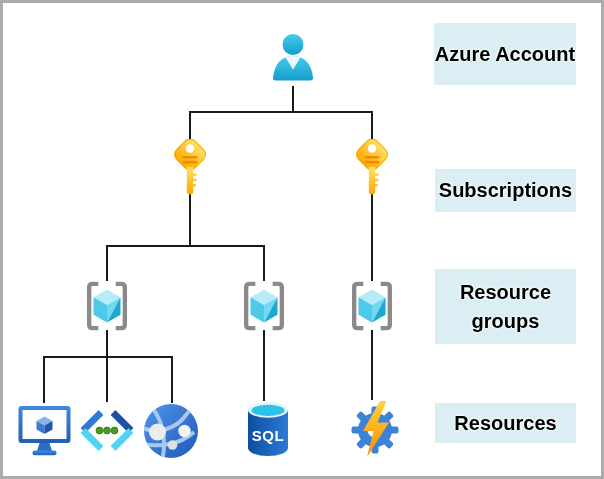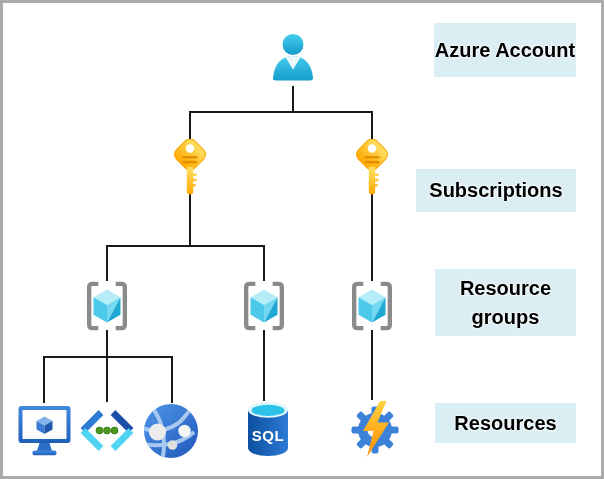--- a/index.html
+++ b/index.html
@@ -211,27 +211,27 @@
         <rect x="22.5" y="6.5" width="7" height="9" rx="2" transform="rotate(135 26 30)"></rect>
         <rect x="22.5" y="6.5" width="7" height="9" rx="2" transform="rotate(180 26 30)"></rect>
         <rect x="22.5" y="6.5" width="7" height="9" rx="2" transform="rotate(225 26 30)"></rect>
         <rect x="22.5" y="6.5" width="7" height="9" rx="2" transform="rotate(270 26 30)"></rect>
         <rect x="22.5" y="6.5" width="7" height="9" rx="2" transform="rotate(315 26 30)"></rect>
       </g>
       <polygon points="31,1 14,31 24.5,31 18,57 40,22.5 28.5,22.5 37.5,1" fill="url(#boltg)"></polygon>
     </svg>
   </div>
 
-  <div class="label-box" style="left:434px;top:23px;width:142px;height:54px">
+  <div class="label-box" style="left:434px;top:23px;width:142px;height:62px">
     <span>Azure Account</span>
   </div>
-  <div class="label-box" style="left:416px;top:169px;width:160px;height:43px">
+  <div class="label-box" style="left:435px;top:169px;width:141px;height:43px">
     <span>Subscriptions</span>
   </div>
-  <div class="label-box" style="left:435px;top:269px;width:141px;height:67px">
+  <div class="label-box" style="left:435px;top:269px;width:141px;height:75px">
     <span>Resource groups</span>
   </div>
   <div class="label-box" style="left:435px;top:403px;width:141px;height:40px">
     <span>Resources</span>
   </div>
 
   <div class="frame"></div>
 </div>
 
 </body></html>

